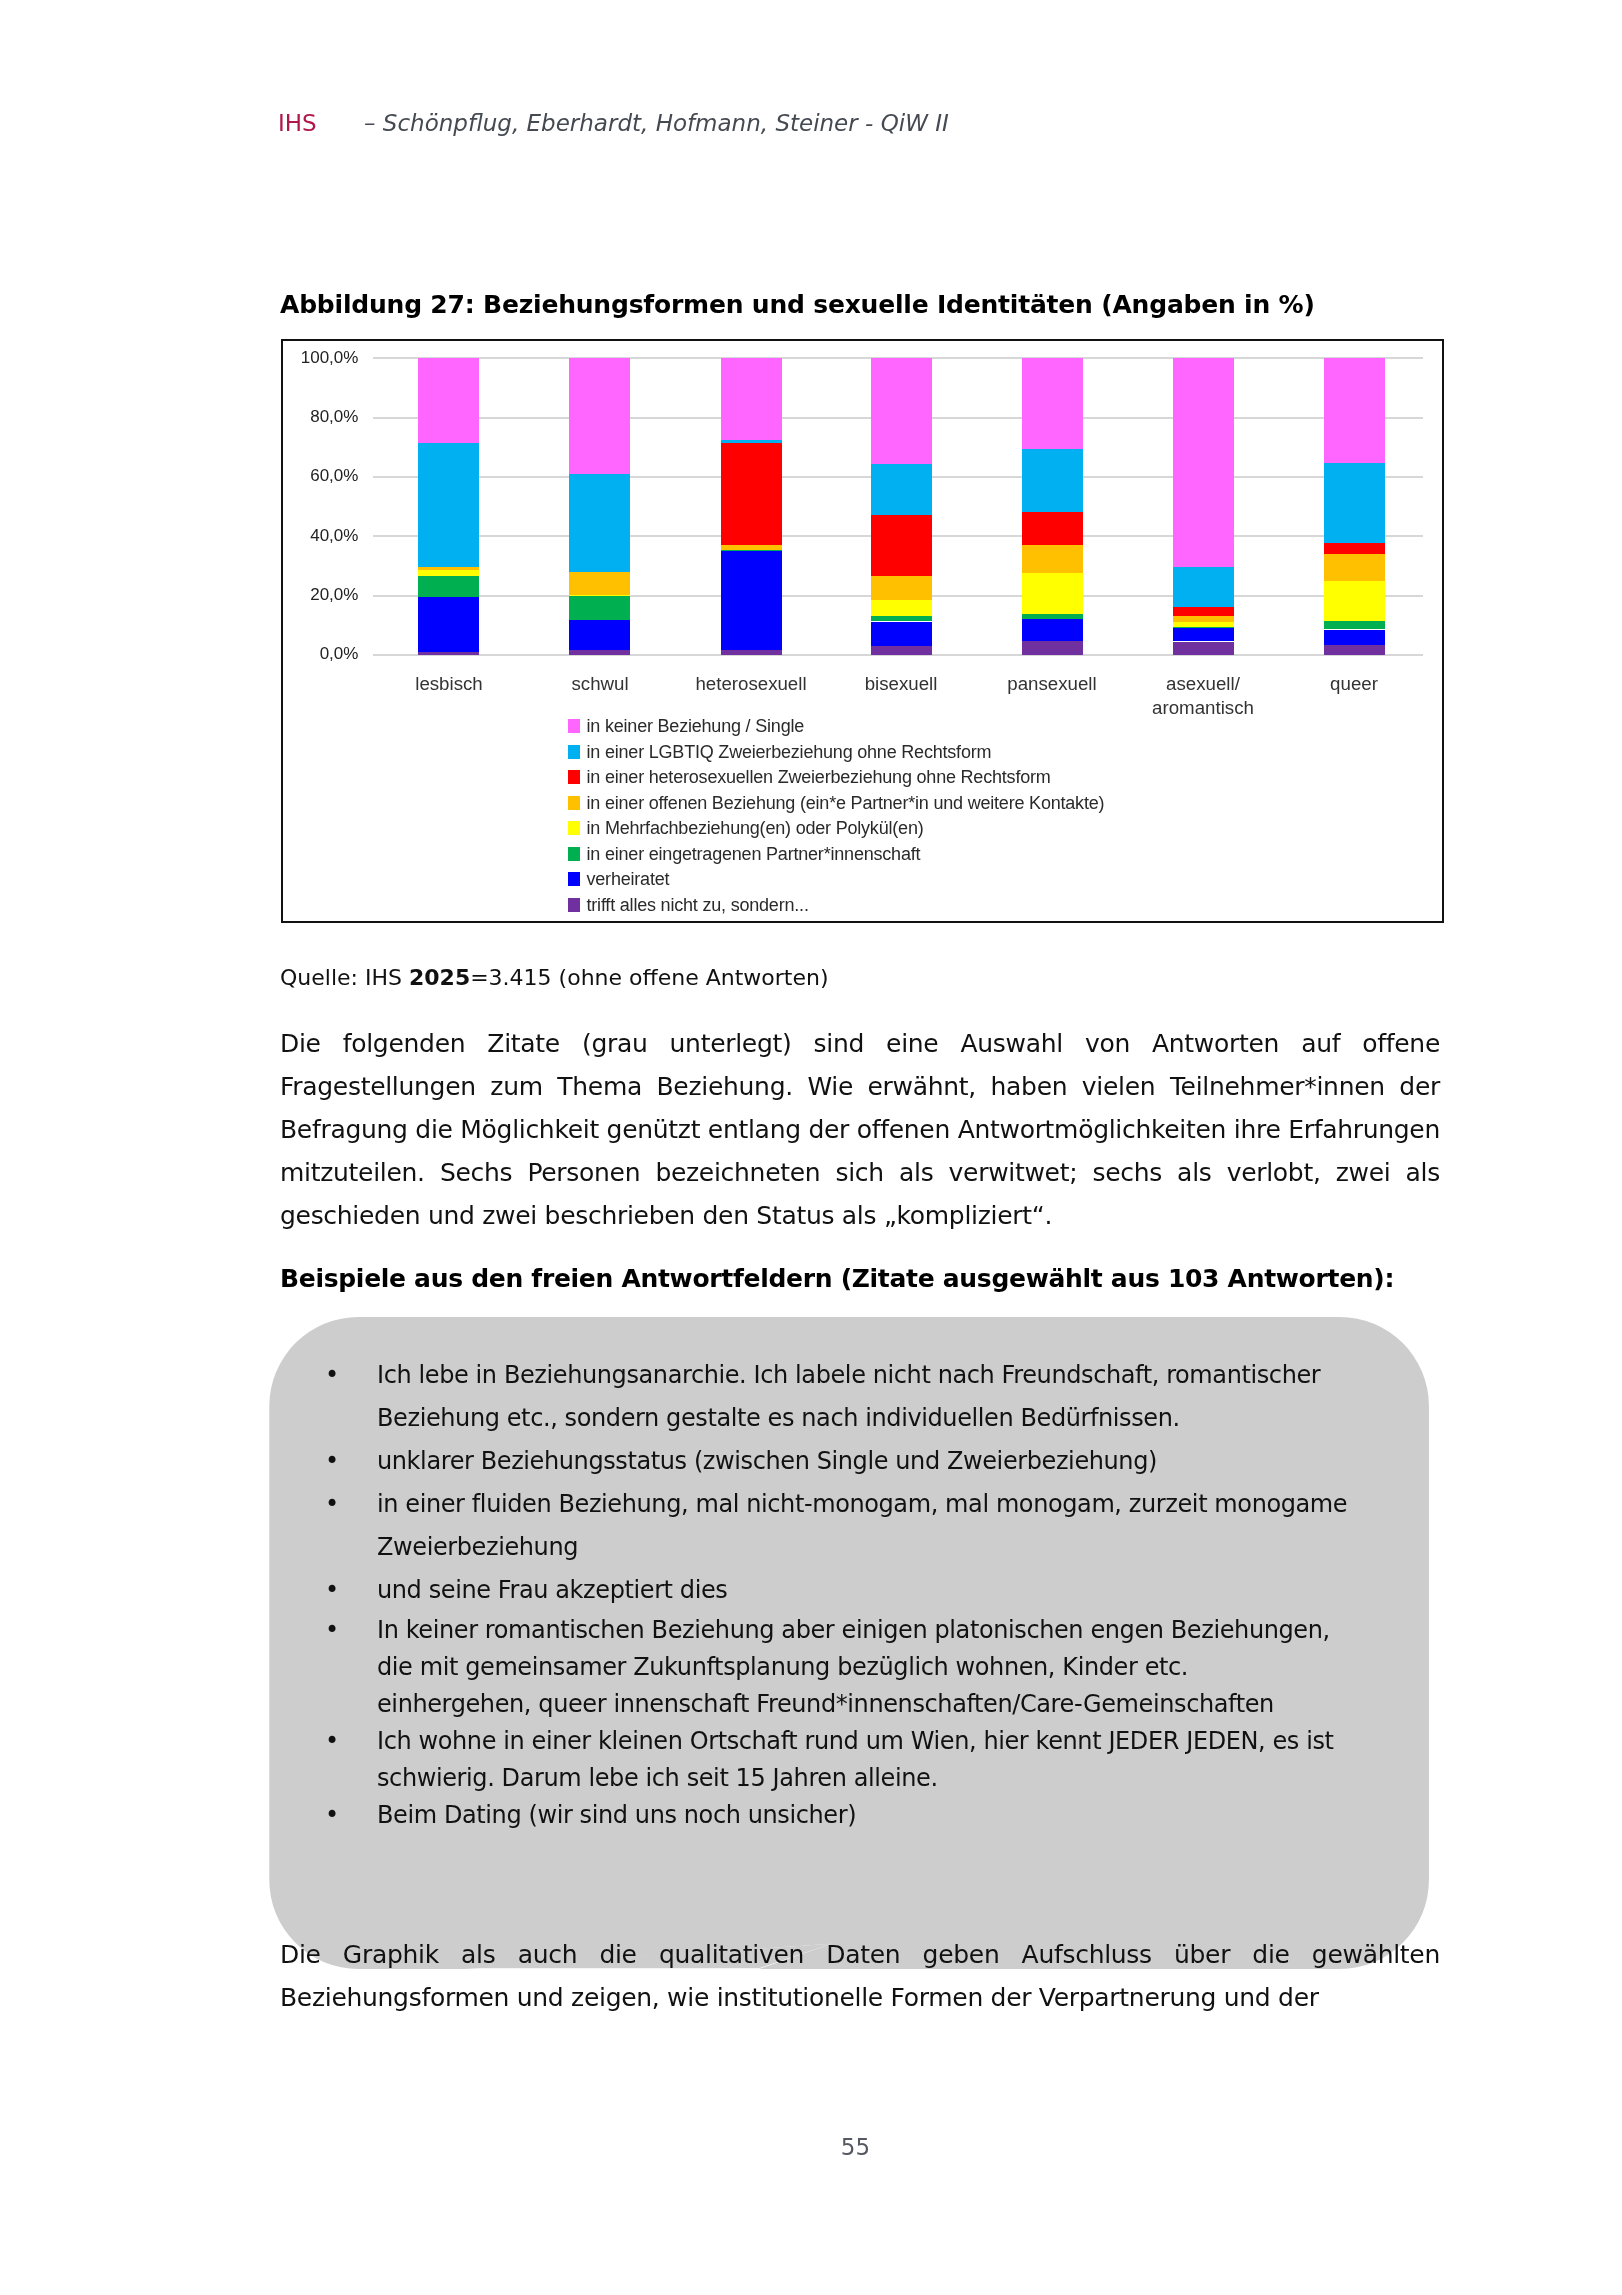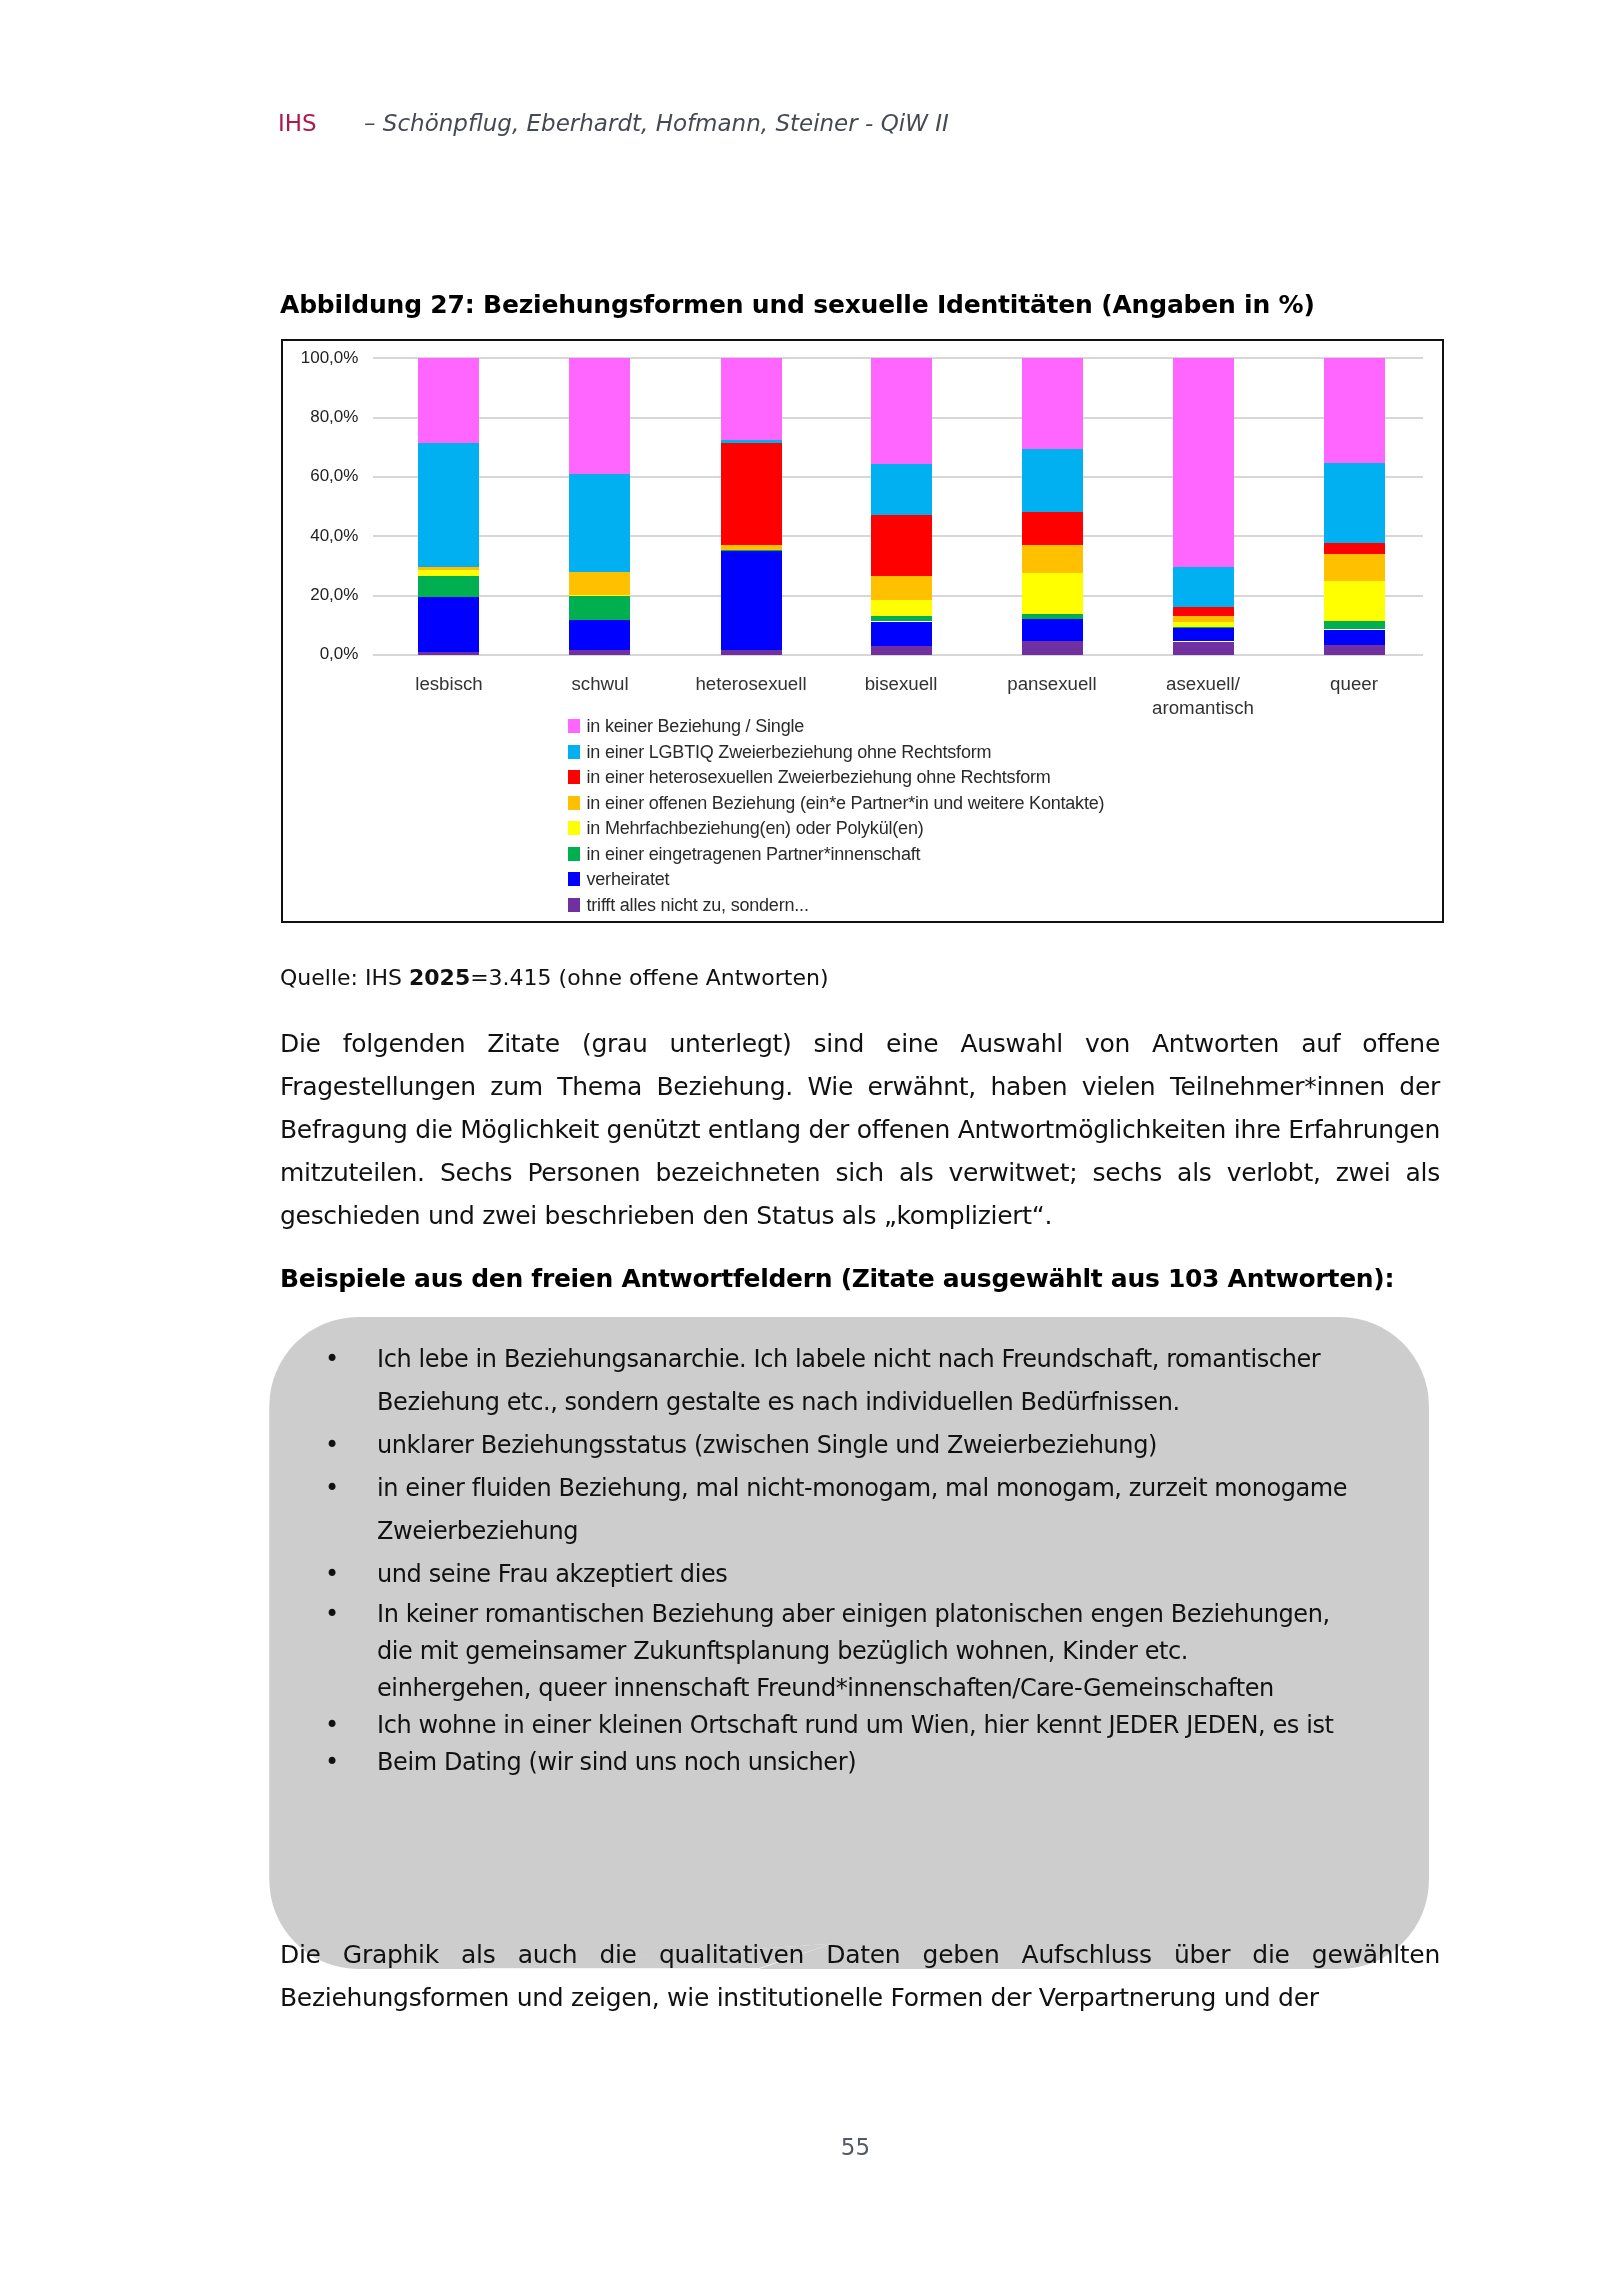--- a/index.html
+++ b/index.html
@@ -169,21 +169,21 @@
 <div id="quotes-heading" class="abs">Beispiele aus den freien Antwortfeldern (Zitate ausgewählt aus 103 Antworten):</div>
 
 <svg id="bubble-svg" class="abs" width="1622" height="2295" viewBox="0 0 2000 2830">
   <path d="M 442 1624 L 1652 1624 A 110 110 0 0 1 1762 1734 L 1762 2318 A 110 110 0 0 1 1652 2428 L 936 2428 L 1025 2397 L 1025 2397 L 573 2428 L 442 2428 A 110 110 0 0 1 332 2318 L 332 1734 A 110 110 0 0 1 442 1624 Z" fill="#cdcdcd"></path>
   <polygon points="573,2427 936,2427 1025,2397" fill="#cdcdcd"></polygon>
 </svg>
 
 <ul id="quote-list" class="abs">
     <li style="line-height: 43px;">
       <span class="bullet">•</span>
-      <div style="white-space: nowrap;">Ich lebe in Beziehungsanarchie. Ich labele nicht nach Freundschaft, romantischer</div>
+      <div style="white-space: nowrap; margin-top: 16px;">Ich lebe in Beziehungsanarchie. Ich labele nicht nach Freundschaft, romantischer</div>
       <div style="white-space: nowrap;">Beziehung etc., sondern gestalte es nach individuellen Bedürfnissen.</div>
     </li>
     <li style="line-height: 43px;">
       <span class="bullet">•</span>
       <div style="white-space: nowrap;">unklarer Beziehungsstatus (zwischen Single und Zweierbeziehung)</div>
     </li>
     <li style="line-height: 43px;">
       <span class="bullet">•</span>
       <div style="white-space: nowrap;">in einer fluiden Beziehung, mal nicht-monogam, mal monogam, zurzeit monogame</div>
       <div style="white-space: nowrap;">Zweierbeziehung</div>
@@ -194,20 +194,21 @@
     </li>
     <li style="line-height: 37px;">
       <span class="bullet">•</span>
       <div style="white-space: nowrap;">In keiner romantischen Beziehung aber einigen platonischen engen Beziehungen,</div>
       <div style="white-space: nowrap;">die mit gemeinsamer Zukunftsplanung bezüglich wohnen, Kinder etc.</div>
       <div style="white-space: nowrap;">einhergehen, queer innenschaft Freund*innenschaften/Care-Gemeinschaften</div>
     </li>
     <li style="line-height: 37px;">
       <span class="bullet">•</span>
       <div style="white-space: nowrap;">Ich wohne in einer kleinen Ortschaft rund um Wien, hier kennt JEDER JEDEN, es ist</div>
+      <div style="white-space: nowrap;">schwierig. Darum lebe ich seit 15 Jahren alleine.</div>
     </li>
     <li style="line-height: 37px;">
       <span class="bullet">•</span>
       <div style="white-space: nowrap;">Beim Dating (wir sind uns noch unsicher)</div>
     </li>
   </ul>
 
 <p id="closing-paragraph" class="abs" style="margin:0">Die Graphik als auch die qualitativen Daten geben Aufschluss über die gewählten Beziehungsformen und zeigen, wie institutionelle Formen der Verpartnerung und der</p>
 
 <div id="page-number" class="abs">55</div>

